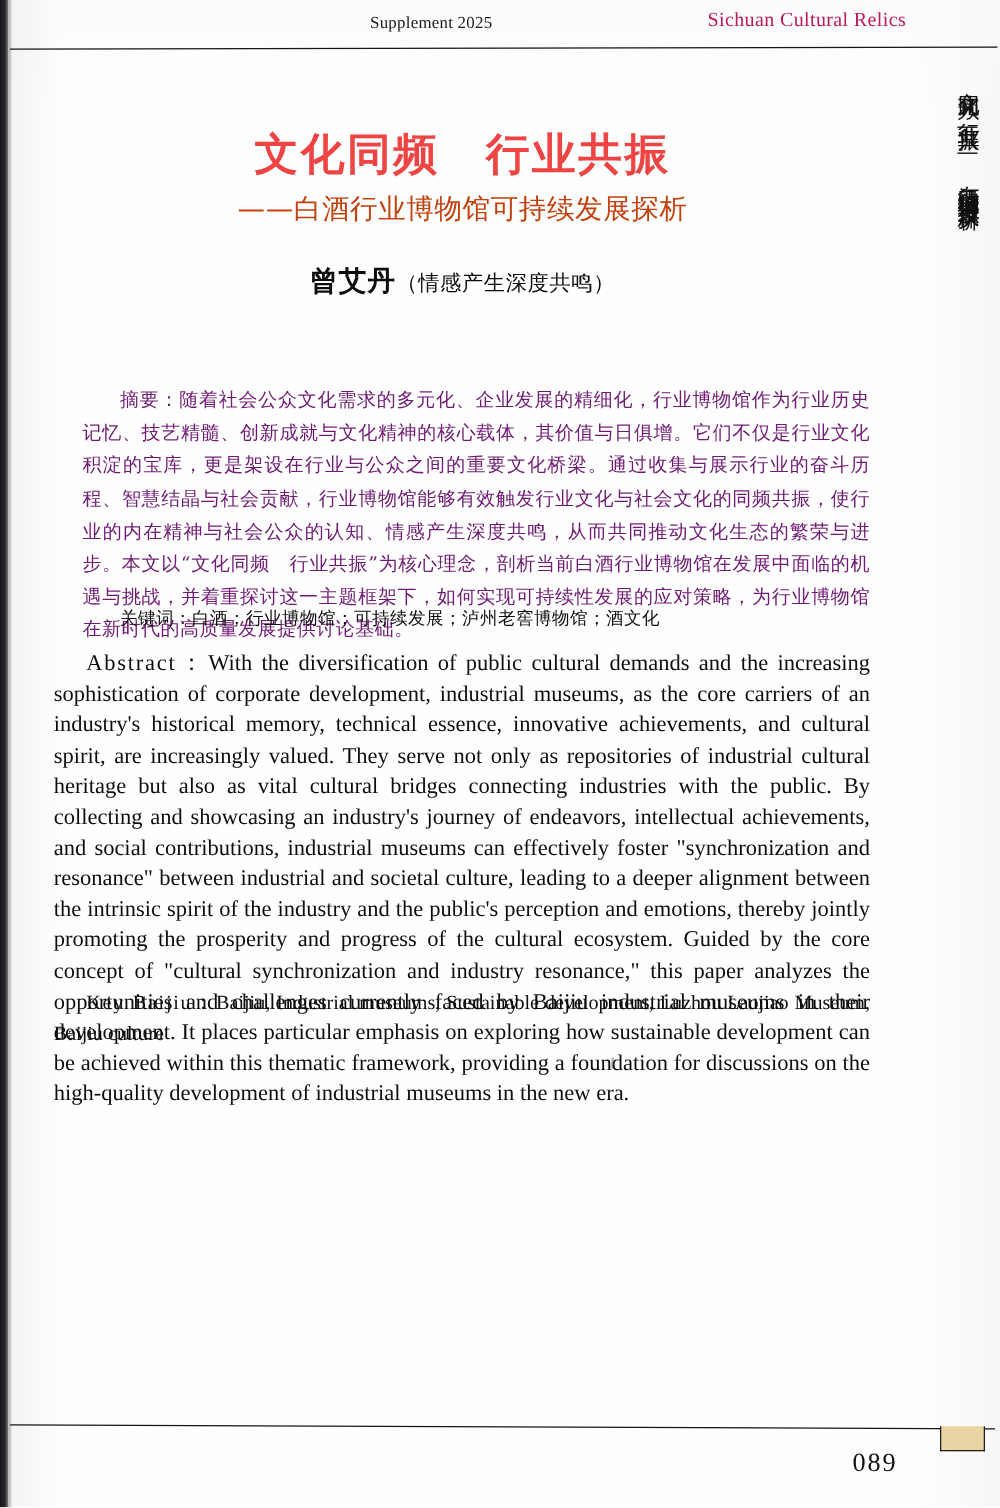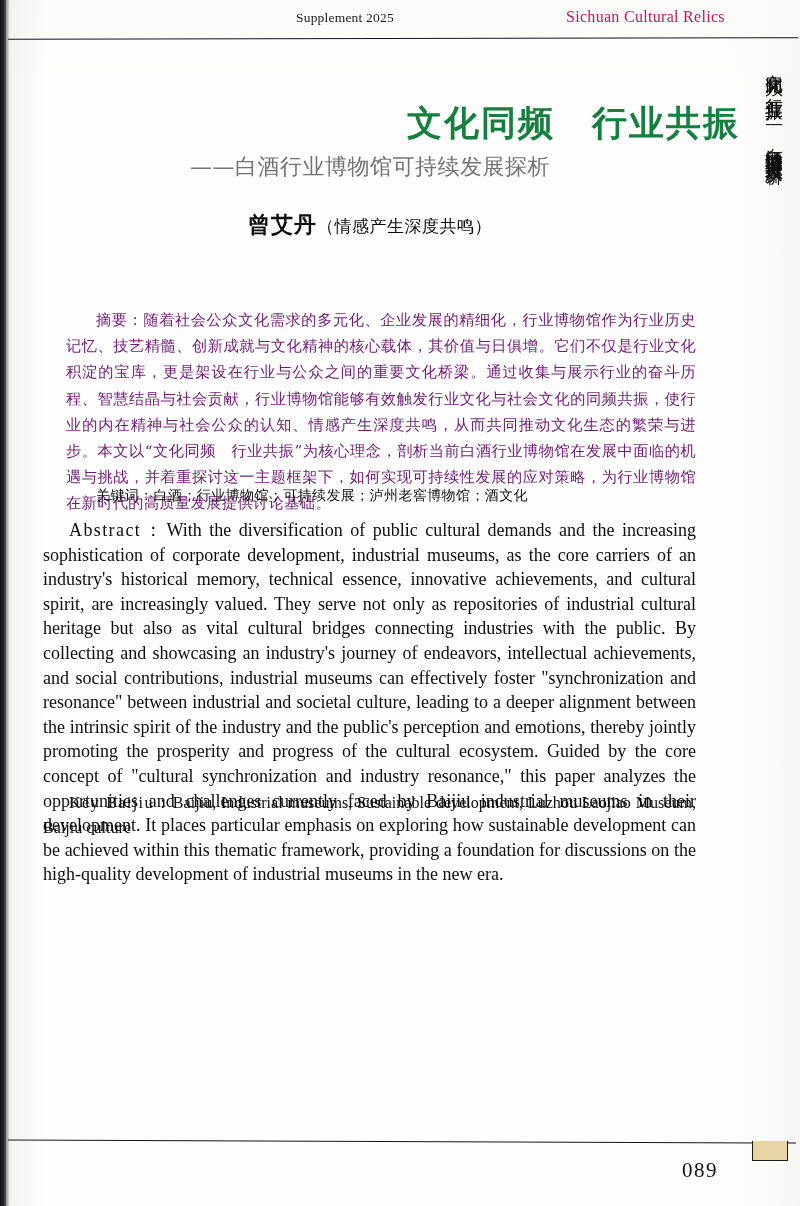--- a/index.html
+++ b/index.html
@@ -93,37 +93,37 @@
     border-top: 1.5px solid #15151a;
     transform: rotate(0.22deg);
   }
 
   
   .title-main {
     position: absolute;
     left: 0;
     top: 100px;
     width: 740px;
-    text-align: right;
+    text-align: center;
     font-family: "DejaVu Serif", "Liberation Serif", serif;
     font-weight: bold;
     font-size: 35px;
     letter-spacing: 2px;
-    color: #15803d;
+    color: #ef4444;
   }
   .title-sub {
     position: absolute;
     left: 0;
     top: 152px;
     width: 740px;
     text-align: center;
     font-family: "DejaVu Sans", "Liberation Sans", sans-serif;
     font-size: 22px;
     letter-spacing: 0.5px;
-    color: #737373;
+    color: #c2410c;
   }
   .author-line {
     position: absolute;
     left: 0;
     top: 210px;
     width: 740px;
     text-align: center;
     color: #0d0d0d;
   }
   .author-name {

